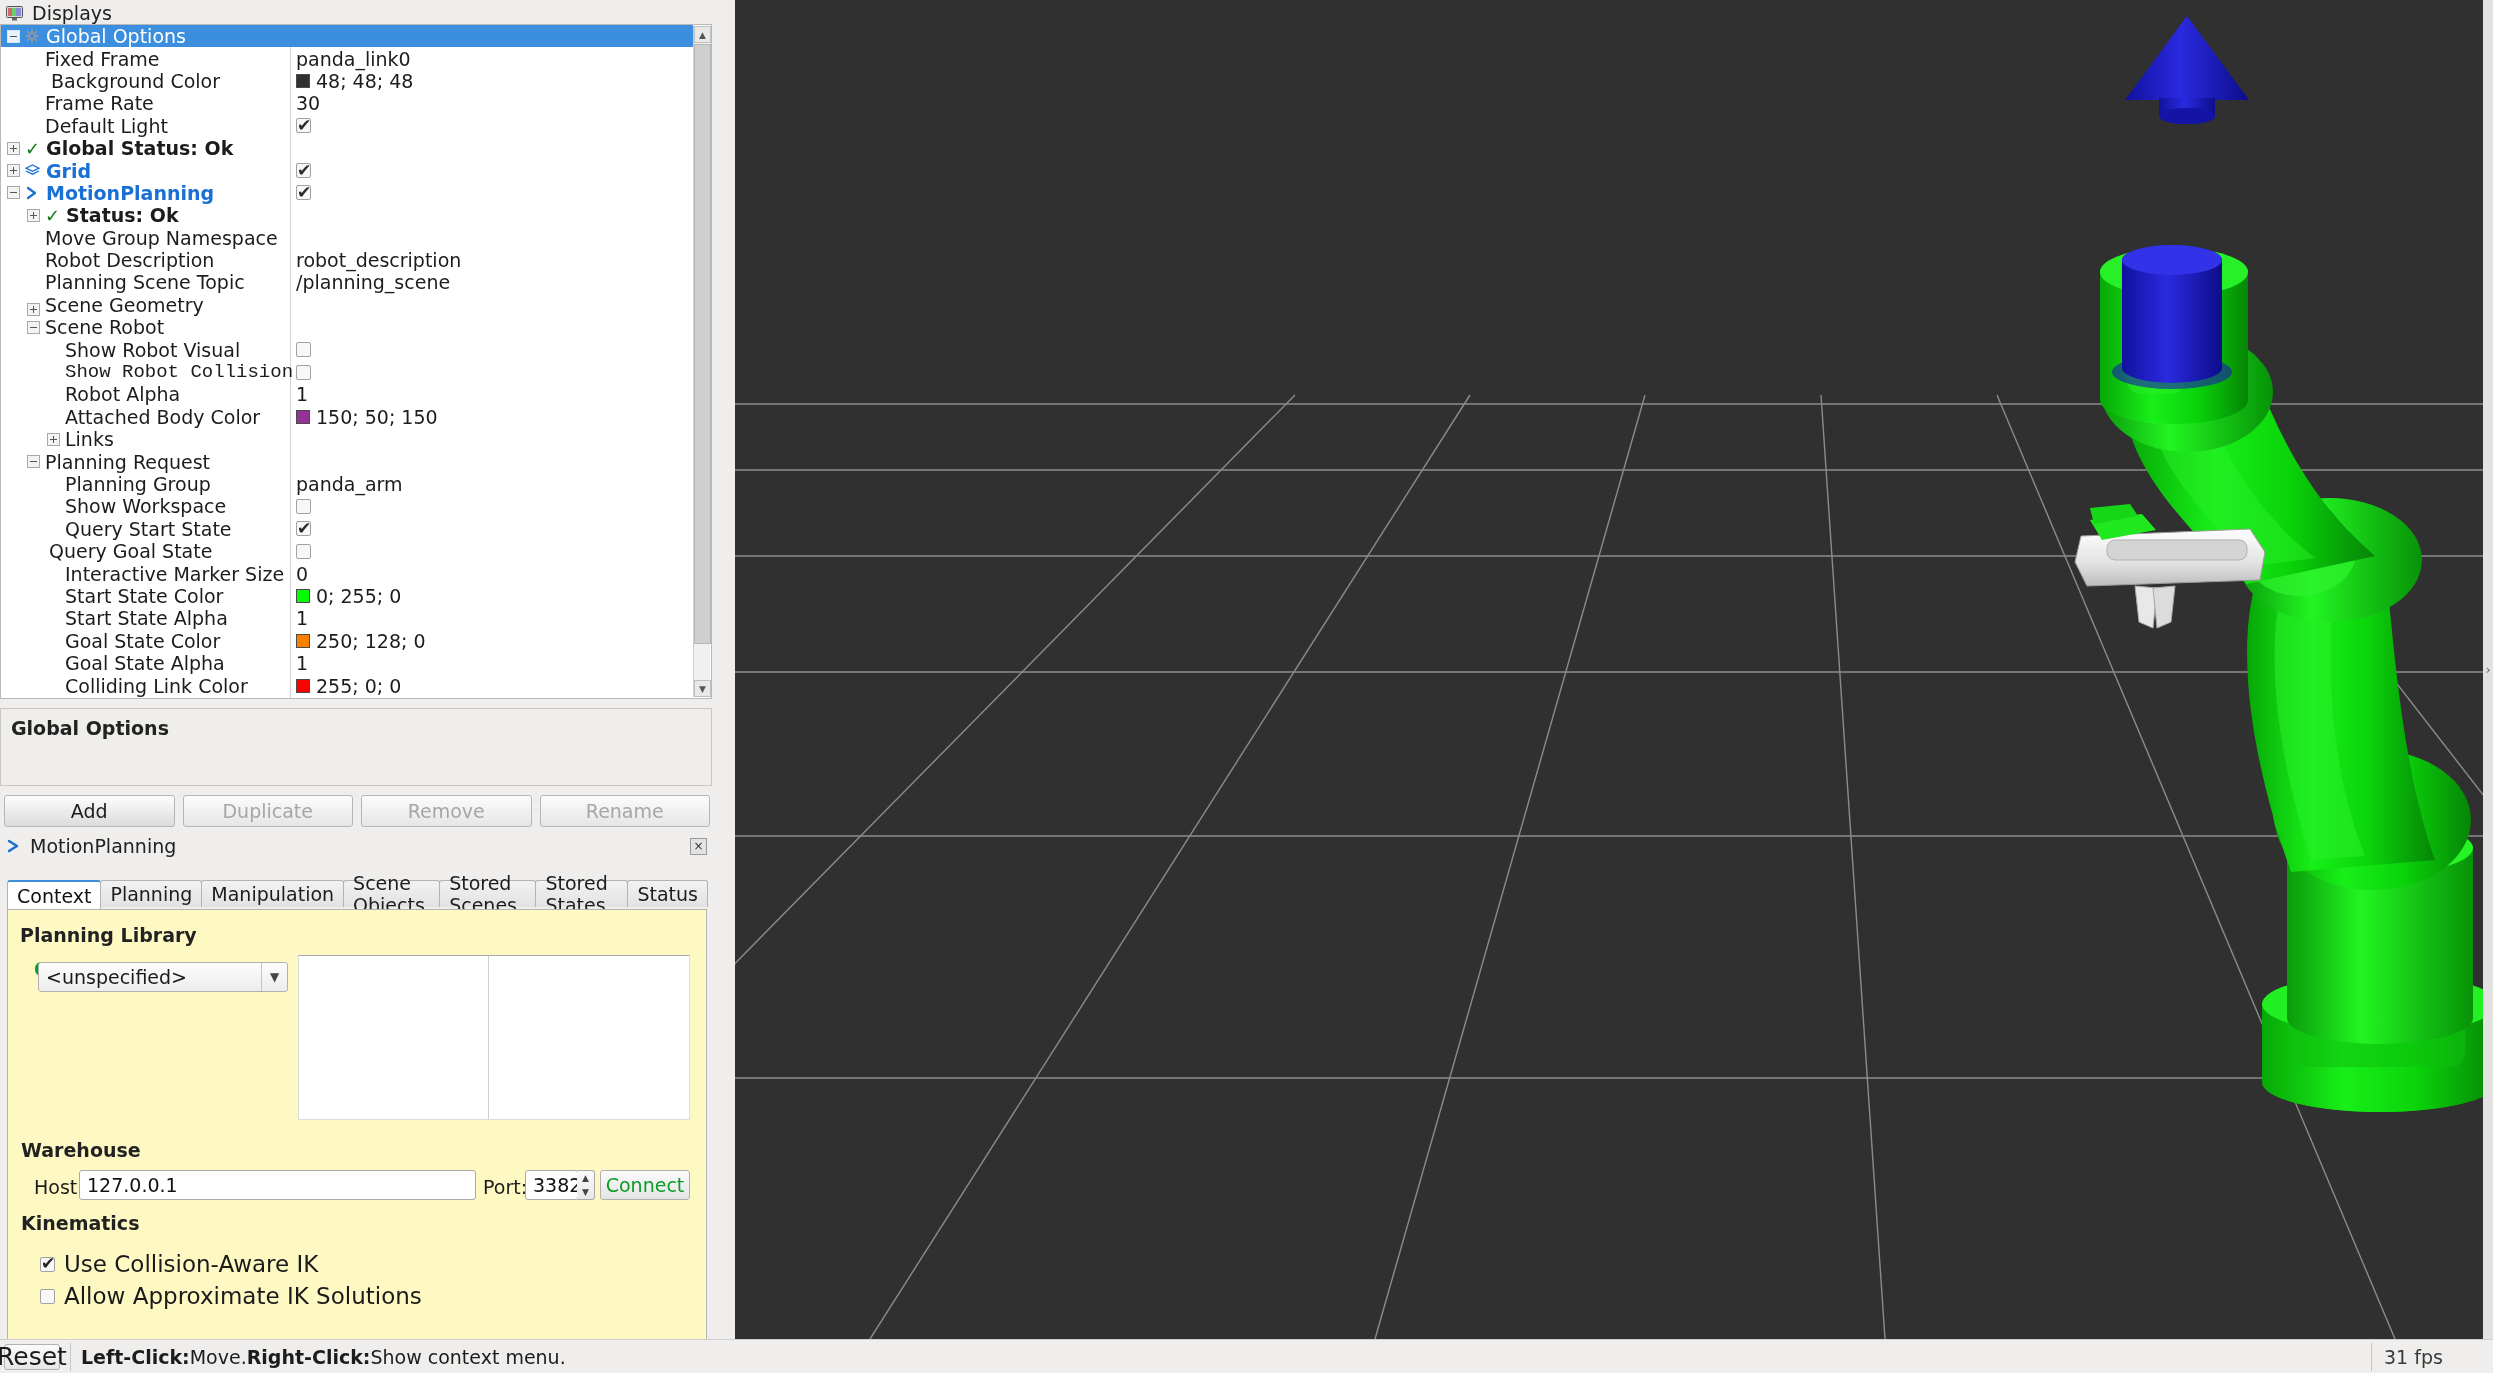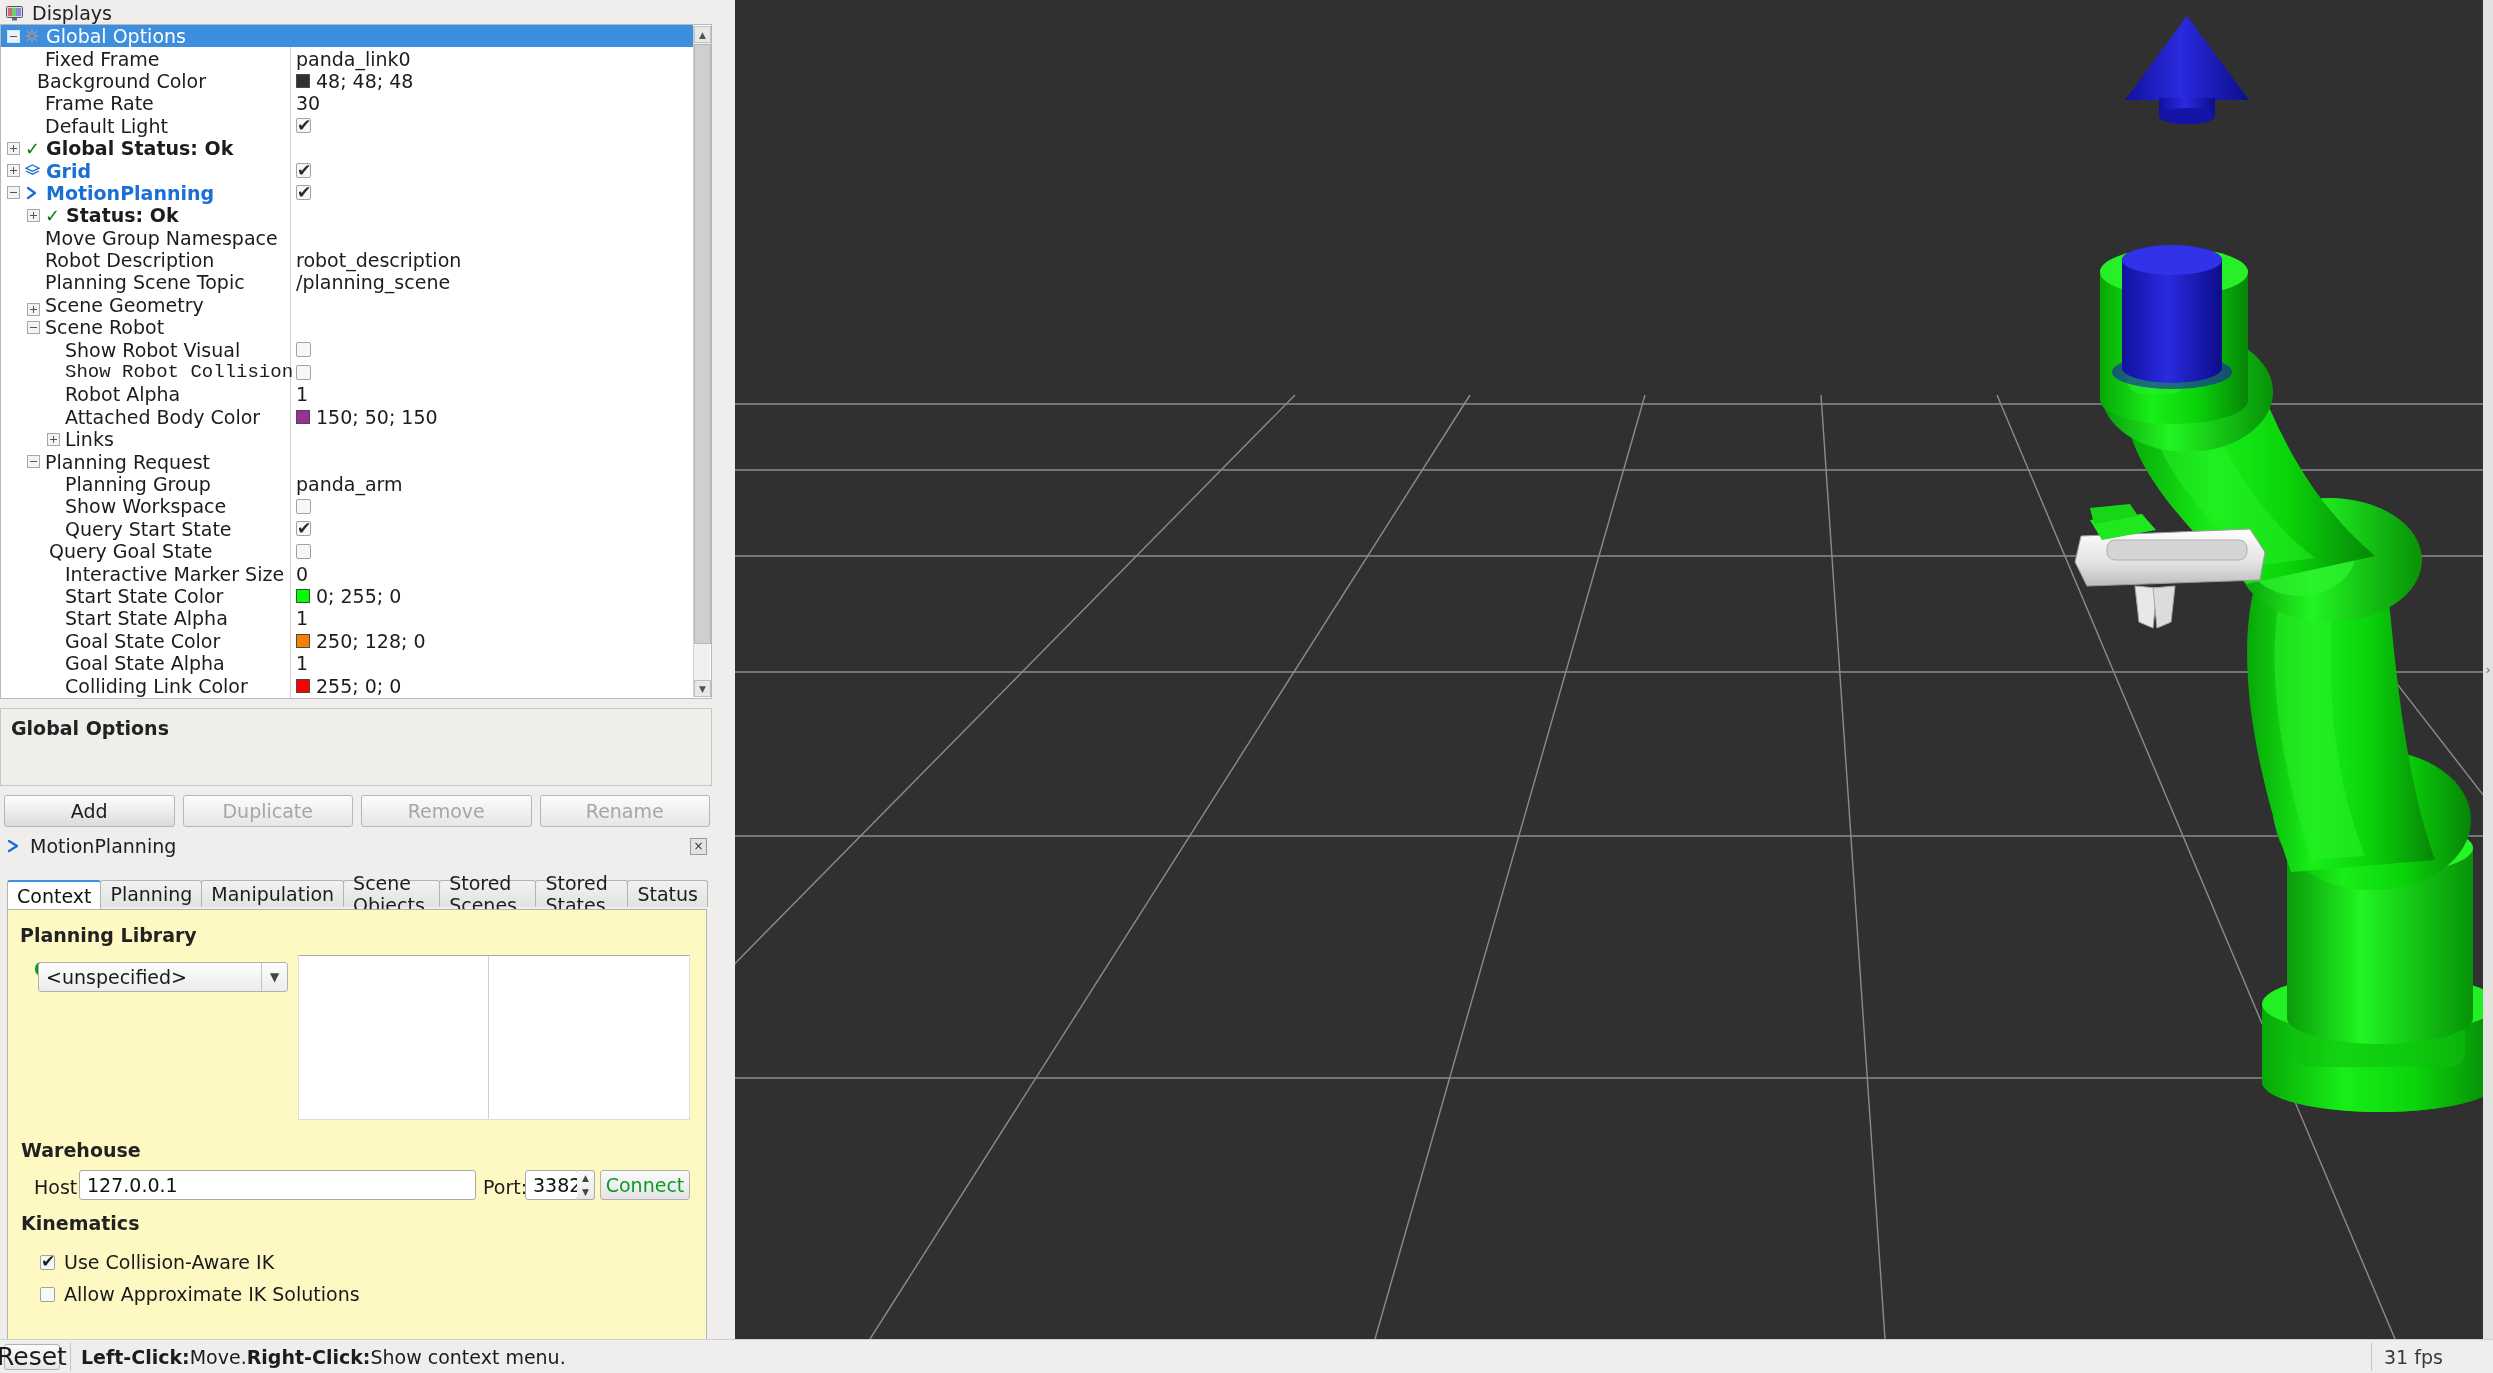--- a/index.html
+++ b/index.html
@@ -225,21 +225,21 @@
     font-size: 9px; color: #444;
   }
   #connect-btn {
     position: absolute; left: 600px; top: 1170px;
     width: 90px; height: 30px;
     border: 1px solid #b0b0b0; border-radius: 3px;
     background: linear-gradient(#fbfbfb,#e4e4e4);
     display: flex; align-items: center; justify-content: center;
     font-size: 19px; color: #0b9c28;
   }
-  .kcheck { position: absolute; display: flex; align-items: center; font-size: 19px; }
+  .kcheck { position: absolute; display: flex; align-items: center; font-size: 23px; }
   .kcheck .cbox2 {
     width: 15px; height: 15px; margin-right: 9px;
     border: 1px solid #a2a2a2; background: #f8f8f8; border-radius: 2px;
     position: relative; flex: none;
   }
   .kcheck .cbox2.on::after {
     content: "✔"; position: absolute; left: 0px; top: -5px;
     font-size: 17px; color: #222;
   }
 
@@ -467,21 +467,21 @@
               <div class="tname" style="left: 26px;">
                 <span style="width: 18px; flex: 0 0 auto;"></span>
                 <span>Fixed Frame</span>
               </div>
               <div class="tval">
                 <span>panda_link0</span>
               </div>
             </div>
             <div class="trow">
               <div class="divider"></div>
-              <div class="tname" style="left: 18px;">
+              <div class="tname" style="left: 32px;">
                 <span style="width: 18px; flex: 0 0 auto;"></span>
                 <span>Background Color</span>
               </div>
               <div class="tval">
                 <span class="swatch" style="background: rgb(48, 48, 48);"></span>
                 <span>48; 48; 48</span>
               </div>
             </div>
             <div class="trow">
               <div class="divider"></div>

